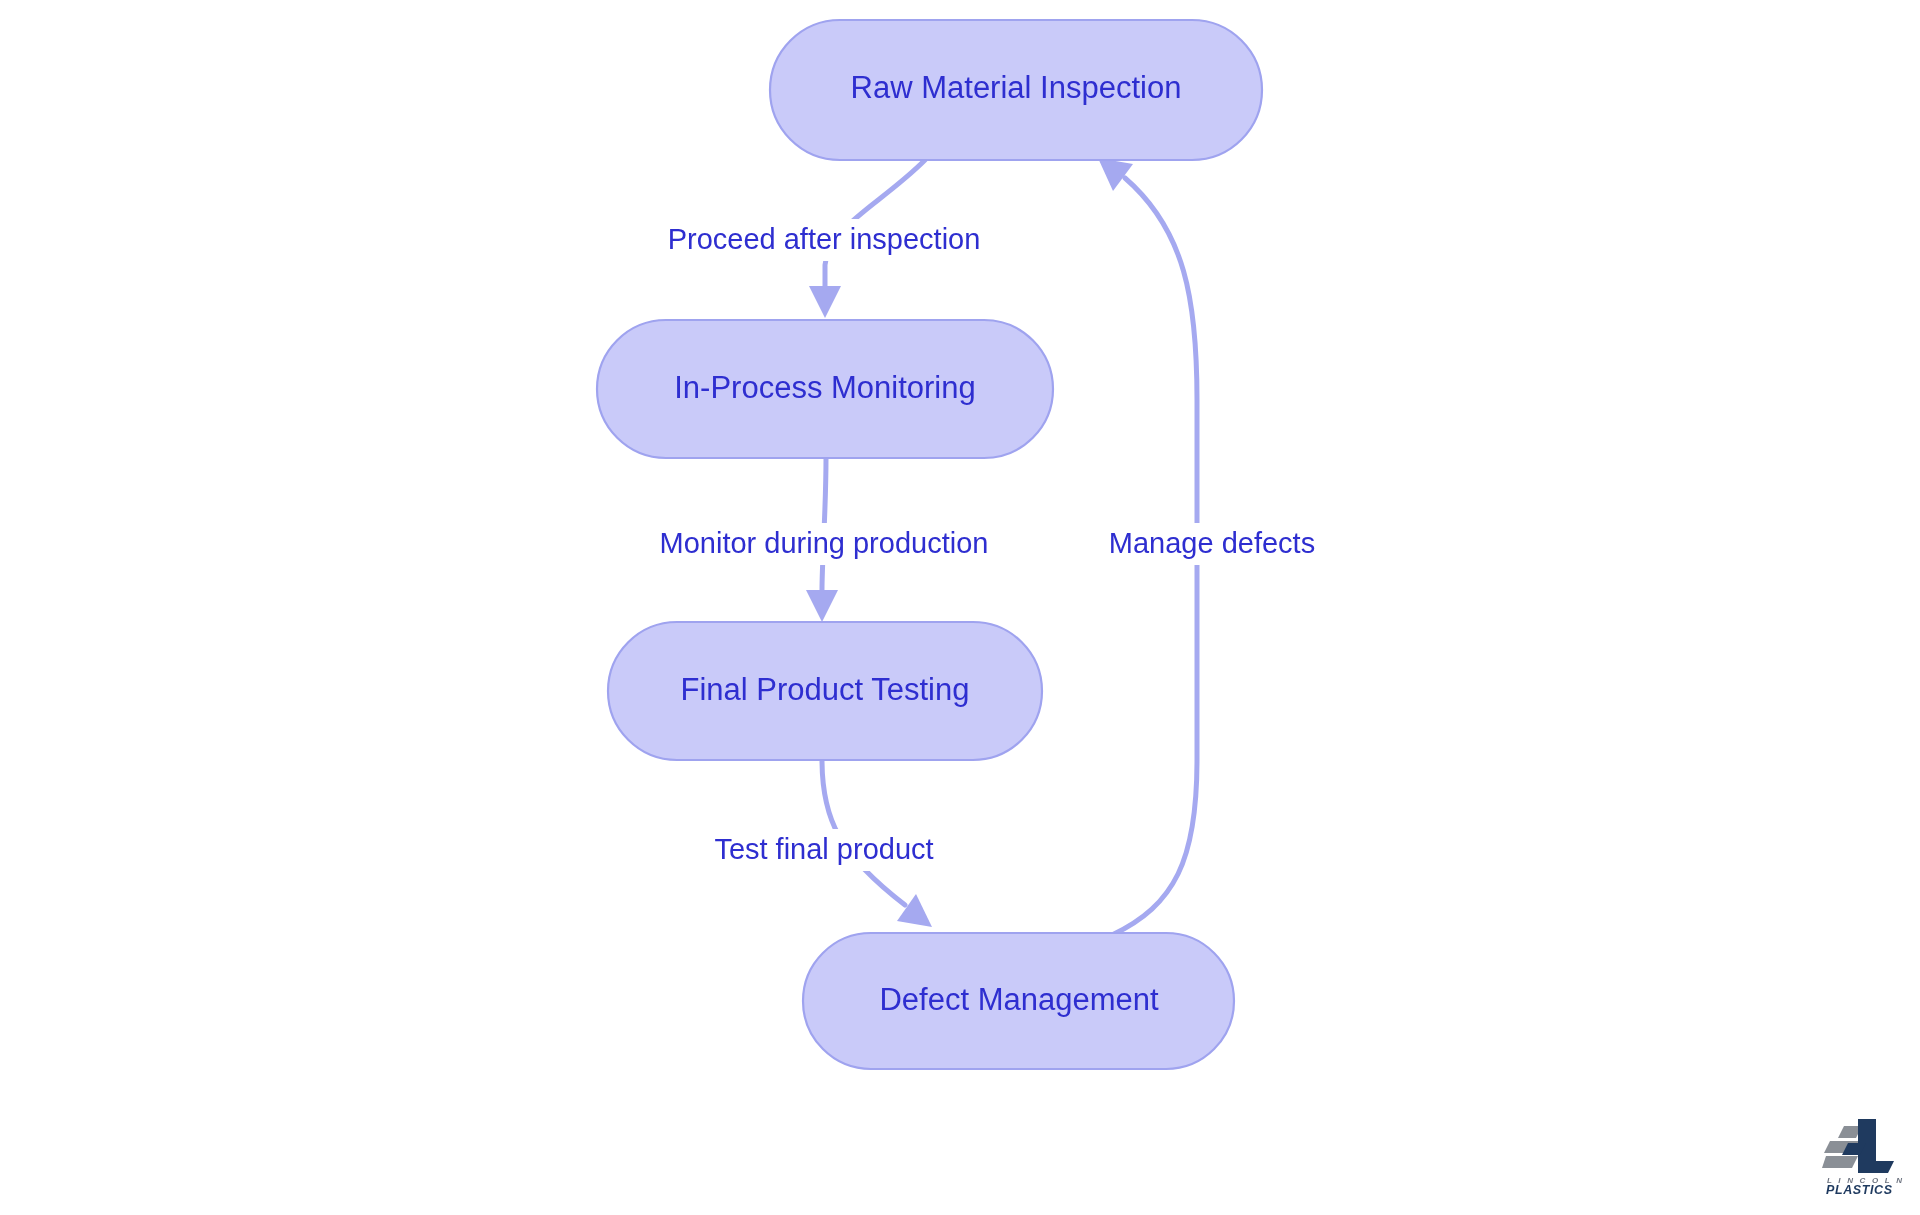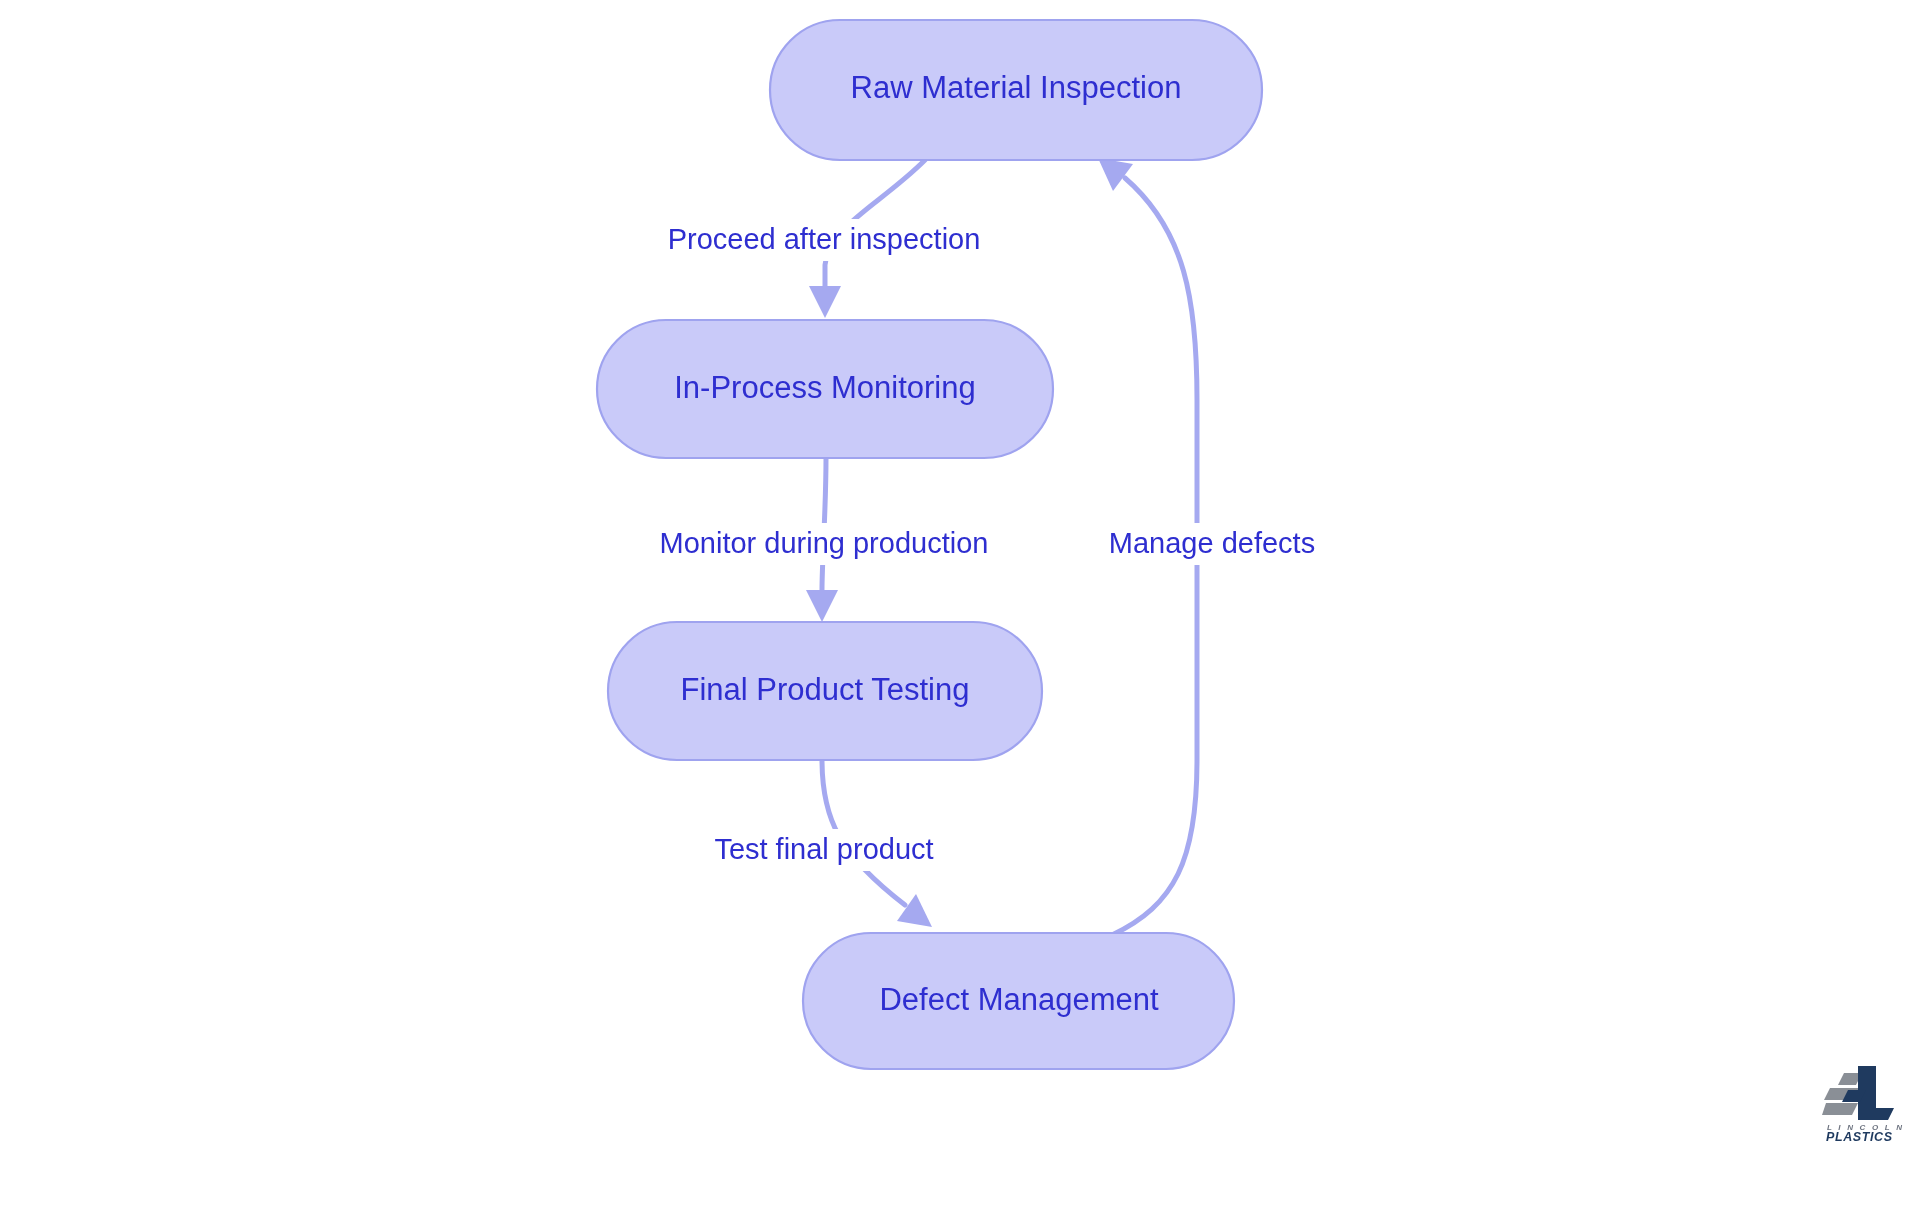--- a/index.html
+++ b/index.html
@@ -58,21 +58,21 @@
     text-anchor: middle;
     dominant-baseline: middle;
   }
   .edge-label-bg {
     fill: #ffffff;
   }
   
   #logo {
     position: absolute;
     left: 1822px;
-    top: 1060px;
+    top: 1113px;
     width: 82px;
     height: 84px;
   }
   #logo svg { display: block; }
 </style>
 </head>
 <body>
 
 <div id="canvas">
 

